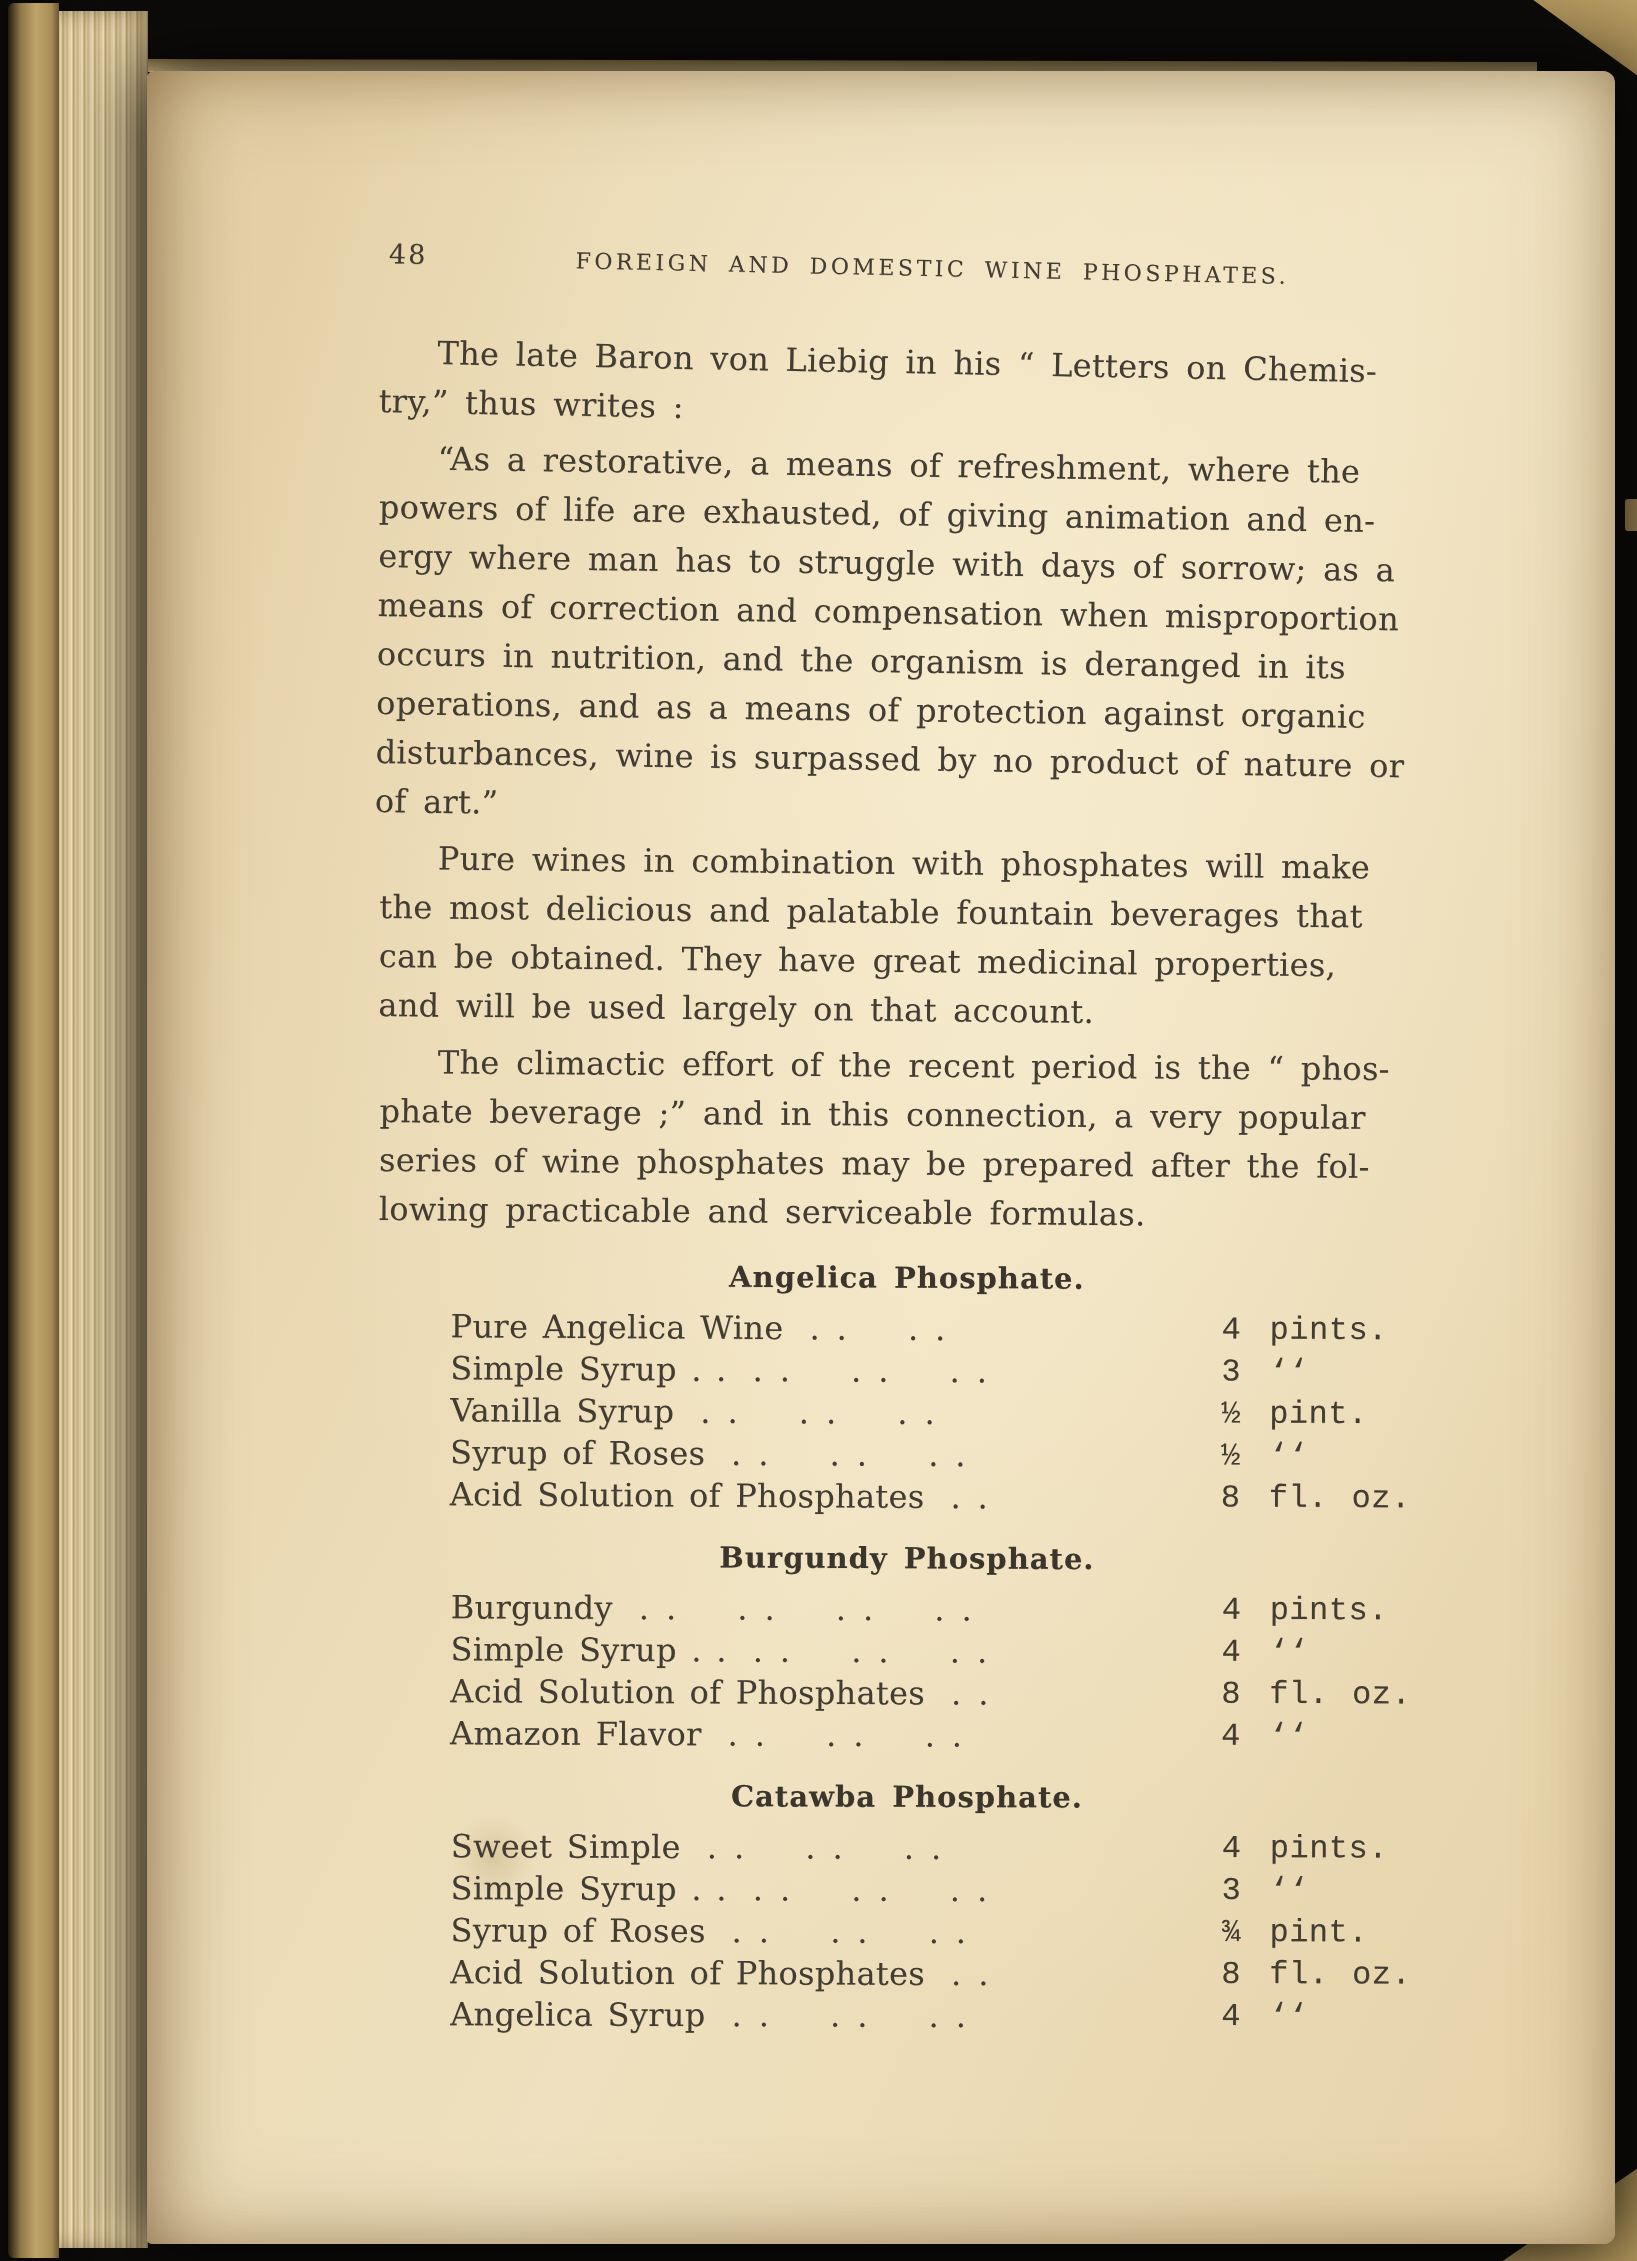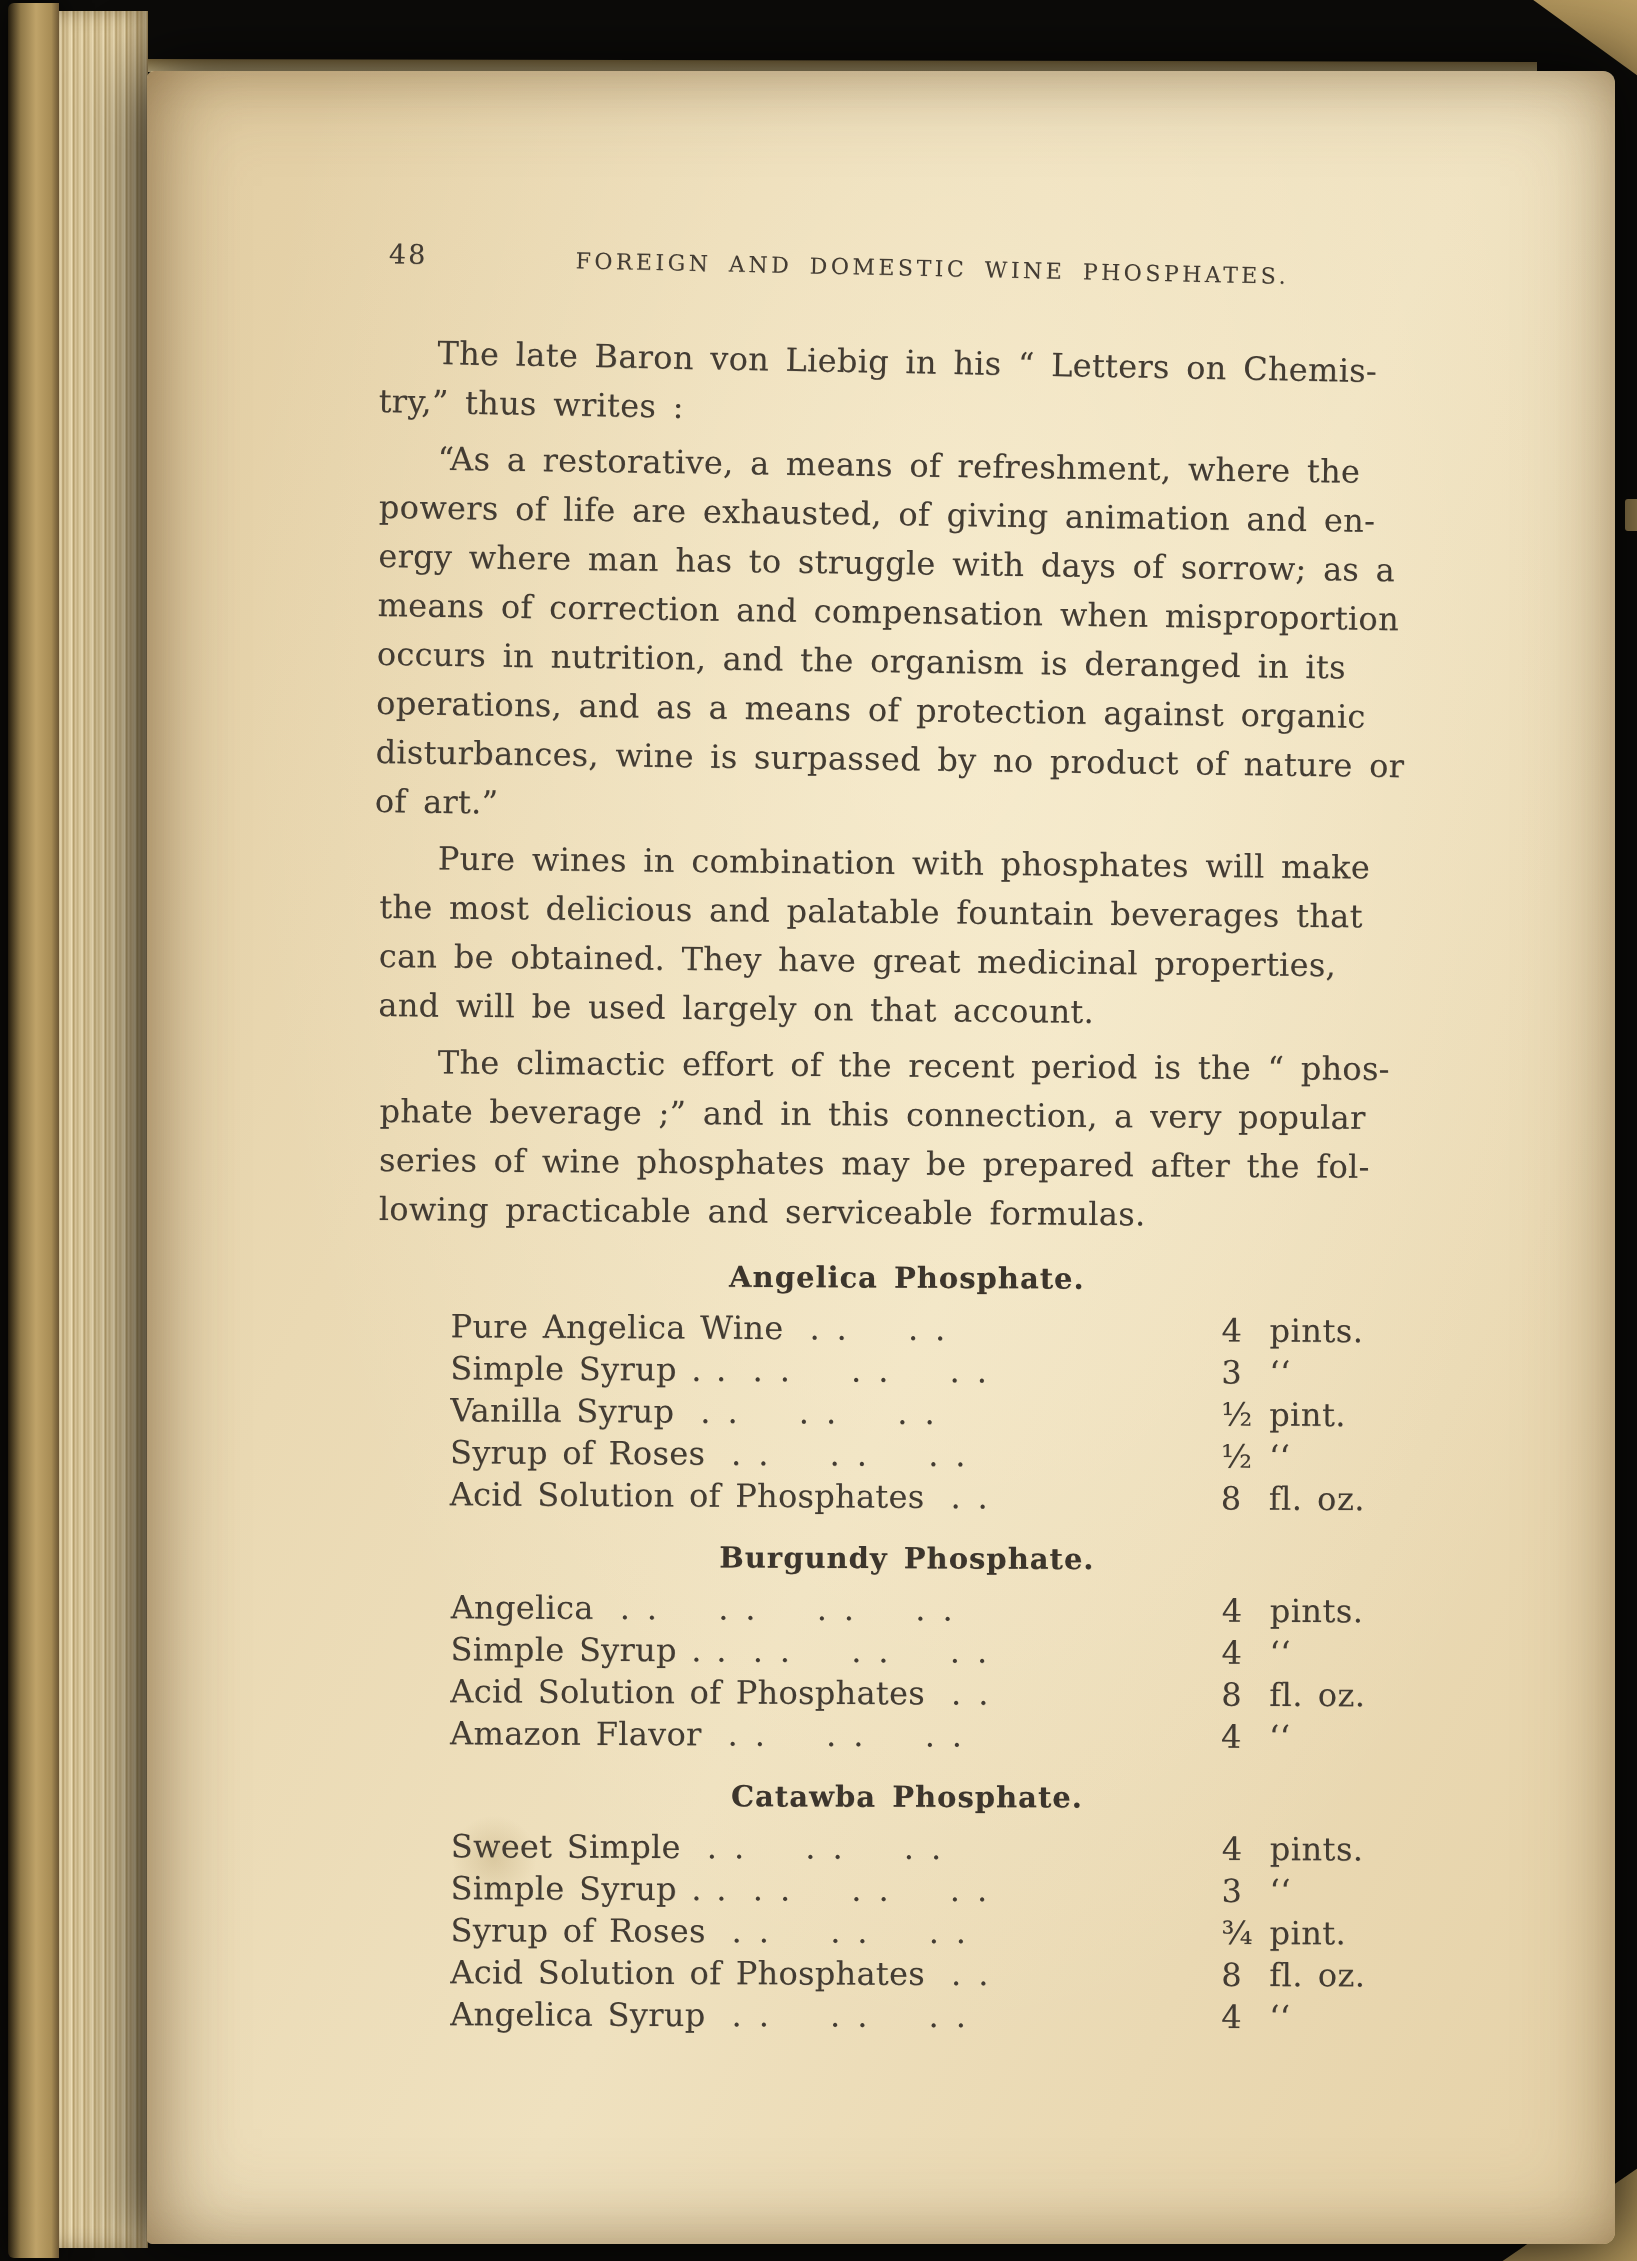--- a/index.html
+++ b/index.html
@@ -96,21 +96,21 @@
     font-size:29px;font-weight:bold;letter-spacing:1px;word-spacing:5px;
     text-align:center;padding-right:51px;
     margin:24px 0 13px 0;color:#3c352c;
   }
   .recipe-row{
     position:relative;padding-left:71px;
     font-size:32px;line-height:42px;white-space:nowrap;
     letter-spacing:0.3px;word-spacing:4px;
   }
   .dots{letter-spacing:17px;word-spacing:17px;margin-left:26px;}
-  .qty{position:absolute;left:842px;top:0;}
+  .qty{position:absolute;left:842px;top:0;font-family:Liberation Mono, monospace;}
   .qty-num{display:inline-block;min-width:48px;}
   .qty-unit{letter-spacing:0.5px;}
 </style>
 </head>
 <body>
 
 <div class="cover-left"></div>
 <div class="page-stack"></div>
 <div class="page-top-edge"></div>
 <div class="cover-corner-tr"></div>
@@ -166,21 +166,21 @@
       </div>
       <div class="recipe-row">
         <span class="ing">Acid Solution of Phosphates</span><span class="dots">..</span>
         <span class="qty"><span class="qty-num">8</span><span class="qty-unit">fl. oz.</span></span>
       </div>
     </section>
 
     <section class="recipe recipe-b">
       <h3 class="recipe-title">Burgundy Phosphate.</h3>
       <div class="recipe-row">
-        <span class="ing">Angelica</span><span class="dots">.. .. .. ..</span>
+        <span class="ing">Burgundy</span><span class="dots">.. .. .. ..</span>
         <span class="qty"><span class="qty-num">4</span><span class="qty-unit">pints.</span></span>
       </div>
       <div class="recipe-row">
         <span class="ing">Simple Syrup . .</span><span class="dots">.. .. ..</span>
         <span class="qty"><span class="qty-num">4</span><span class="qty-unit">‘‘</span></span>
       </div>
       <div class="recipe-row">
         <span class="ing">Acid Solution of Phosphates</span><span class="dots">..</span>
         <span class="qty"><span class="qty-num">8</span><span class="qty-unit">fl. oz.</span></span>
       </div>

